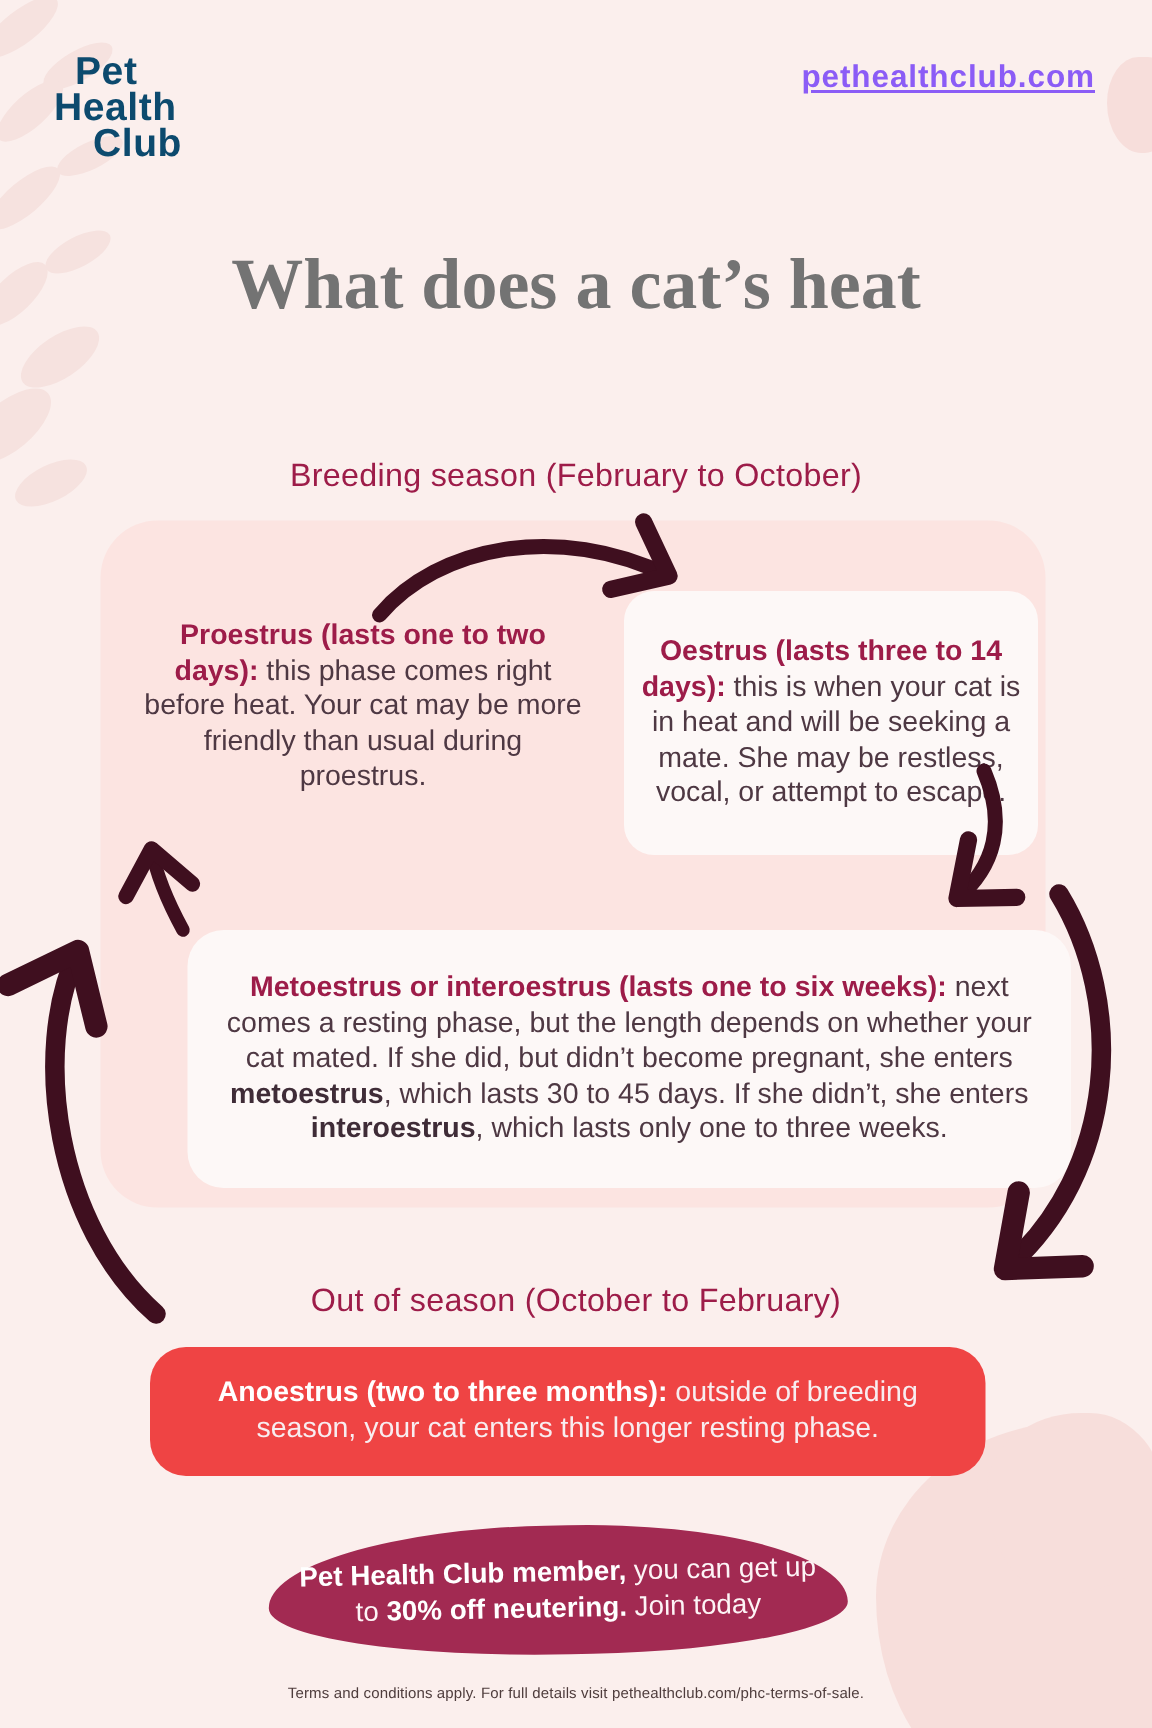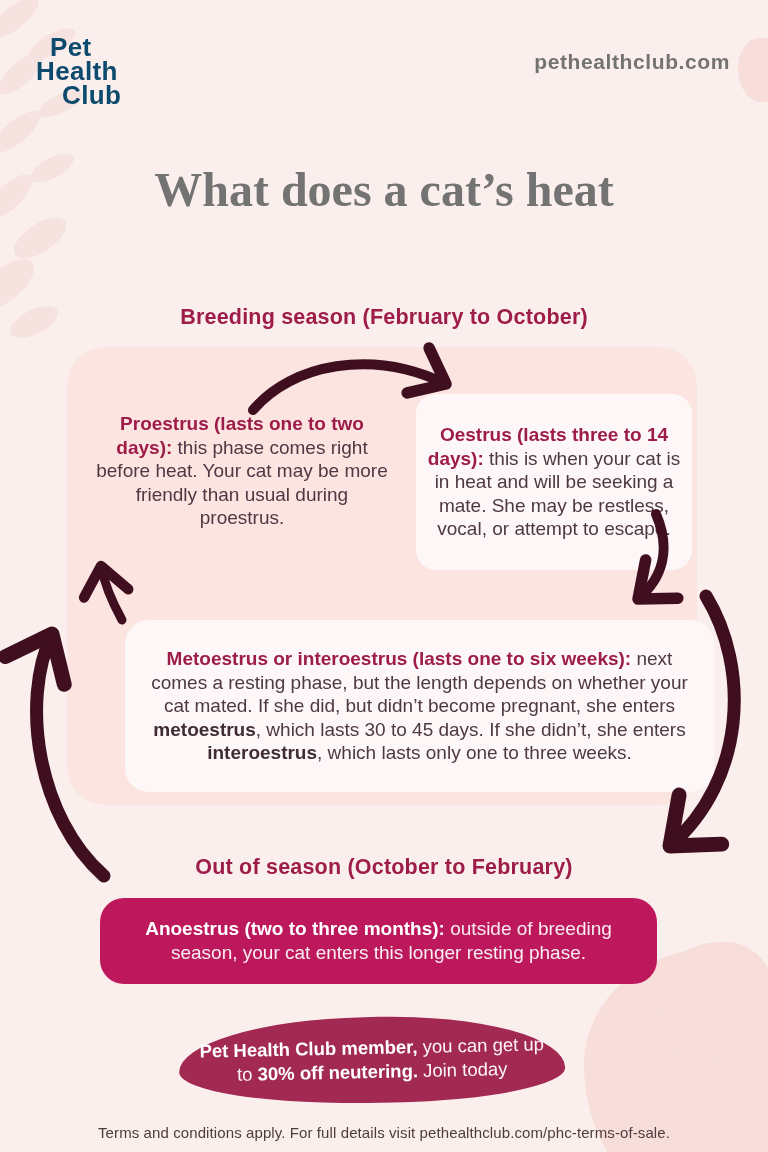--- a/index.html
+++ b/index.html
@@ -13,57 +13,57 @@
   .blush-tr{right:-14px;top:38px;width:44px;height:64px;border-radius:50% 40% 45% 55%;background:#f7dedb;}
   .blush-br{right:-36px;bottom:-46px;width:220px;height:250px;background:#f7dedb;
     border-radius:62% 38% 55% 45% / 48% 62% 38% 55%;}
   .blush-br2{right:-10px;bottom:90px;width:120px;height:120px;background:#f7dedb;
     border-radius:55% 45% 60% 40% / 45% 55% 45% 60%;}
   
   .logo{position:absolute;left:36px;top:36px;color:#0c4a6e;font-weight:800;
     font-size:26px;line-height:0.92;letter-spacing:0.4px;}
   .logo .l1{margin-left:14px;}
   .logo .l3{margin-left:26px;}
-  .website{position:absolute;right:38px;top:50px;color:#737373;font-weight:700;
-    font-size:21px;letter-spacing:0.6px;}
+  .website{position:absolute;right:38px;top:40px;color:#8b5cf6;font-weight:700;
+    font-size:21px;letter-spacing:0.6px;text-decoration:underline;}
   
   .title{position:absolute;left:0;right:0;top:156px;text-align:center;
     font-family:"Liberation Serif",serif;font-weight:600;font-size:48px;
     line-height:1.4;color:#737373;}
   .season-heading{position:absolute;left:0;right:0;text-align:center;
-    font-size:21.5px;font-weight:700;color:#9d1c49;letter-spacing:0.2px;}
+    font-size:21.5px;font-weight:400;color:#9d1c49;letter-spacing:0.2px;}
   .season-in{top:305px;}
   .season-out{top:855px;}
   
   .panel{position:absolute;left:67px;top:347px;width:630px;height:458px;
     background:#fce4e1;border-radius:38px;}
   .phase-text{font-size:19px;line-height:1.24;color:#4e3843;text-align:center;margin:0;}
   .phase-text .lead{color:#9d1c49;font-weight:700;}
   .phase-text .emph{font-weight:700;color:#3f2c37;}
   .proestrus{position:absolute;left:92px;top:412px;width:300px;}
   .card{position:absolute;background:#fdf8f7;border-radius:20px;box-sizing:border-box;
     display:flex;align-items:center;justify-content:flex-end;margin-left:19px;}
   .oestrus{left:397px;top:394px;width:276px;height:176px;padding:12px 8px;}
   .metoestrus{left:106px;top:620px;width:589px;height:172px;padding:12px 20px;border-radius:24px;}
   
   .dark-box{position:absolute;left:100px;top:898px;width:557px;height:86px;
-    background:#be185d;border-radius:24px;box-sizing:border-box;
+    background:#ef4444;border-radius:24px;box-sizing:border-box;
     display:flex;align-items:center;justify-content:center;padding:10px 38px;}
   .dark-box p{margin:0;font-size:19px;line-height:1.28;color:#f8edf0;text-align:center;}
   .dark-box .lead{font-weight:700;color:#ffffff;}
   
   .cta-blob{position:absolute;left:179px;top:1017px;width:386px;height:86px;
     background:#a22a52;transform:rotate(-1.2deg);
     border-radius:50% 50% 46% 54% / 62% 66% 38% 42%;
     display:flex;align-items:center;justify-content:center;padding:4px 14px;box-sizing:border-box;}
   .cta-blob p{margin:0;font-size:18.5px;line-height:1.32;color:#fdf4f6;text-align:center;}
   .cta-blob b{color:#ffffff;}
   
   .footer{position:absolute;left:0;right:0;top:1124px;text-align:center;
-    font-size:15px;color:#4e3c3c;letter-spacing:0.1px;}
+    font-size:10px;color:#4e3c3c;letter-spacing:0.1px;}
   
   .arrows{position:absolute;left:0;top:0;pointer-events:none;}
 </style>
 </head>
 <body>
 
 <div class="canvas">
 
   <svg class="deco" width="180" height="340" viewBox="0 0 180 340" style="left:0;top:0;">
     <g fill="#f6e2df">

